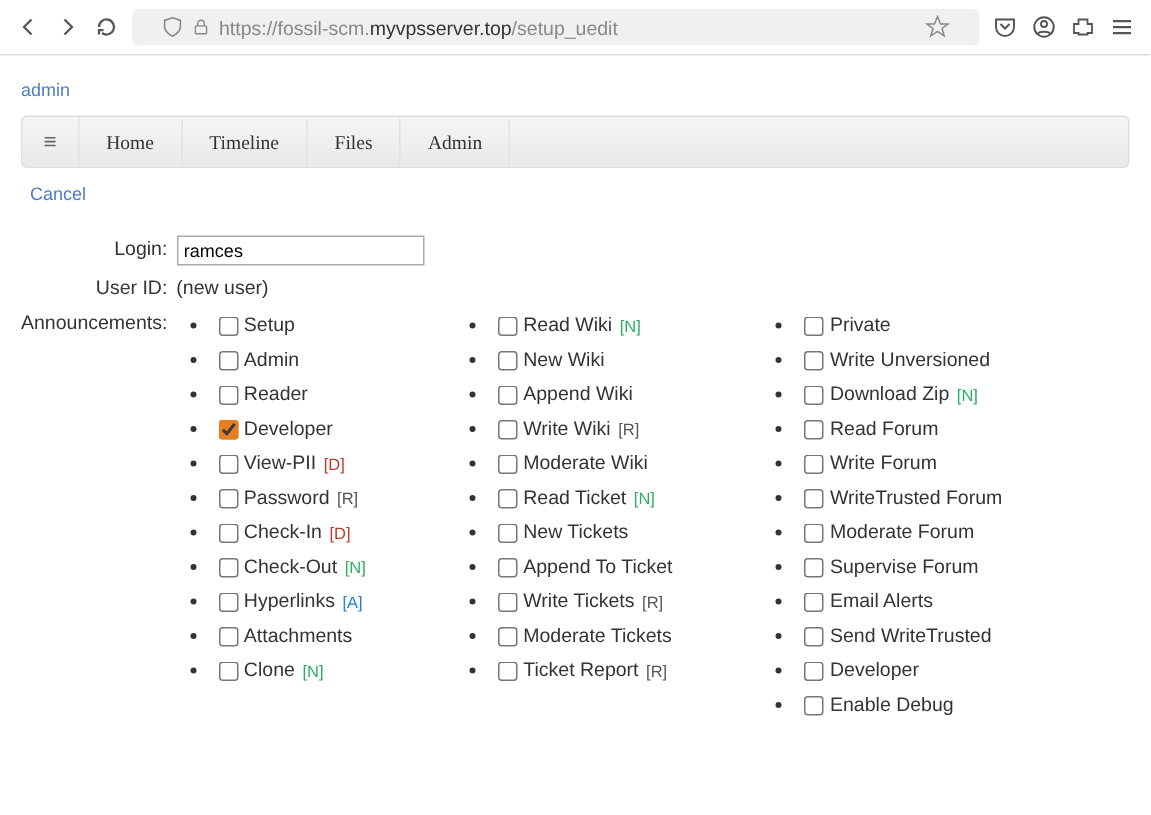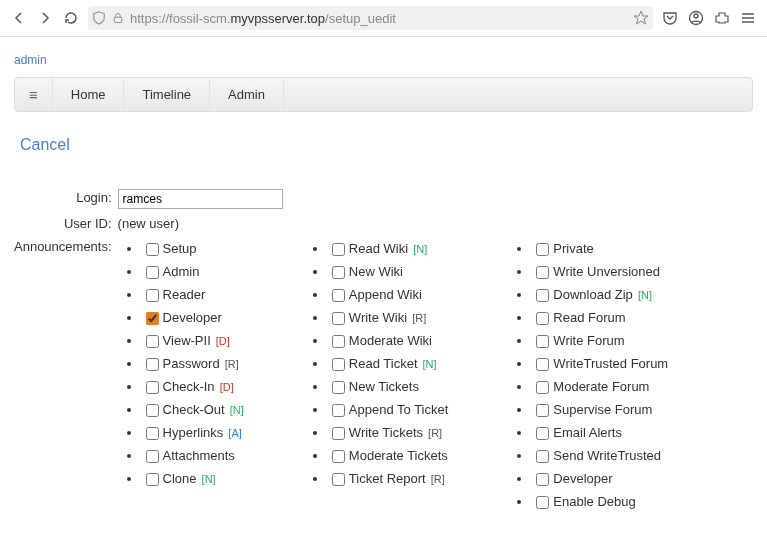--- a/index.html
+++ b/index.html
@@ -1,32 +1,32 @@
 <!DOCTYPE html>
 <html><head>
 <meta charset="utf-8">
 <style>
   * { box-sizing: border-box; }
   body { margin: 0; font-family: Arial, sans-serif; font-size: 13px; color: #333; background: #fff; }
   .browser-chrome { display: flex; align-items: center; padding: 6px 10px; gap: 8px; border-bottom: 1px solid #ddd; }
   .nav-icon { width: 18px; height: 18px; display: flex; align-items: center; justify-content: center; color: #555; cursor: pointer; }
-  .url-bar { flex: 1; display: flex; align-items: center; background: #f0f0f0; border-radius: 4px; padding: 4px 4px; gap: 6px; font-size: 13px; color: #888; }
+  .url-bar { flex: 1; display: flex; align-items: center; background: #f0f0f0; border-radius: 4px; padding: 4px 20px; gap: 6px; font-size: 13px; color: #888; }
   .url-bar .host { color: #333; }
   .content-wrap { padding: 10px 14px 20px 14px; }
   .header-row { display: flex; align-items: baseline; justify-content: space-between; margin: 6px 0 10px 0; }
   .title-block { display: flex; align-items: baseline; gap: 6px; }
   .logo-icon { width: 28px; height: 28px; margin-right: 4px; }
   .site-title { color: #4d7dc6; font-size: 30px; font-weight: bold; text-decoration: none; }
   .slash { font-size: 28px; color: #666; }
   .subtitle { color: #4d7dc6; font-size: 20px; }
   .admin-link { color: #4d7dc6; font-size: 12px; }
   .menu-bar { background: linear-gradient(#f5f5f5,#e9e9e9); border: 1px solid #ddd; border-radius: 4px; display: flex; align-items: center; padding: 0; }
-  .menu-item { padding: 8px 18px; color: #333; border-right: 1px solid #e2e2e2; cursor: pointer; }
+  .menu-item { padding: 8px 18px; color: #333; border-right: 1px solid #e2e2e2; cursor: pointer; font-family: Liberation Serif, serif; }
   .menu-hamburger { padding: 8px 14px; color: #666; border-right: 1px solid #e2e2e2; cursor: pointer; font-size: 15px; }
-  .cancel-link { color: #4d7dc6; font-size: 16px; margin: 24px 6px; display: inline-block; cursor: pointer; }
+  .cancel-link { color: #4d7dc6; font-size: 12px; margin: 10px 6px; display: inline-block; cursor: pointer; }
   .form-table { border-collapse: collapse; margin-top: 8px; }
   .form-table td.label { text-align: right; vertical-align: top; padding: 4px 6px 4px 0; white-space: nowrap; }
   .form-table td.value { padding: 3px 0; }
   input[type=text], textarea, input[type=password] { font-family: inherit; font-size: 12px; padding: 2px 4px; border: 1px solid #aaa; }
   textarea { resize: both; }
   .caps-row td { vertical-align: top; }
   .caps-cols { display: flex; gap: 60px; }
   .caps-col ul { list-style: disc; padding-left: 24px; margin: 0; }
   .caps-col li { padding: 2px 0; white-space: nowrap; }
   .cap-cb { margin-right: 4px; vertical-align: middle; }
@@ -105,20 +105,21 @@
 
 <div class="content-wrap">
   <div class="header-row">
     <a class="admin-link">admin</a>
   </div>
 
   <div class="menu-bar">
     <div class="menu-hamburger">≡</div>
     <div class="menu-item">Home</div>
     <div class="menu-item">Timeline</div>
+    <div class="menu-item">Files</div>
     <div class="menu-item">Admin</div>
   </div>
 
   <span class="cancel-link">Cancel</span>
 
   <table class="form-table">
     <tbody>
         <tr>
       <td class="label">Login:</td>
       <td class="value"><input type="text" size="20" value="ramces" style=""></td>

